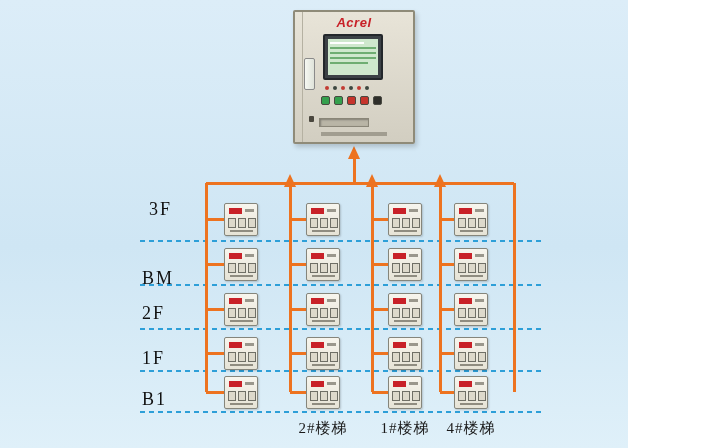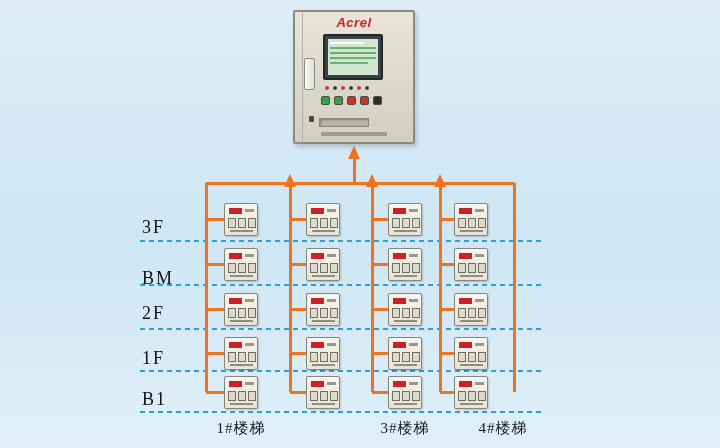--- a/index.html
+++ b/index.html
@@ -1,17 +1,17 @@
 <!DOCTYPE html>
 <html style="--bus: #ed7320; --floorline: #2d9fd8; --brandred: #c82128;"><head>
 <meta charset="utf-8">
 <style>
   html,body{margin:0;padding:0;background:#fff;}
   .stage{
-    position:relative;width:720px;height:448px;overflow:hidden;
+    position:relative;width:628px;height:448px;overflow:hidden;
     background:linear-gradient(180deg,#dcedf8 0%,#cfe6f4 55%,#dff0f9 100%);
     font-family:"Liberation Serif",serif;
   }
   
   .wiring{position:absolute;left:0;top:0;z-index:1;}
   .wiring .lines{stroke:var(--bus,#ed7320);stroke-width:3;fill:none;shape-rendering:crispEdges;}
   .wiring .arrows{fill:var(--bus,#ed7320);}
   
   .floor-line{
     position:absolute;left:140px;width:405px;height:2px;z-index:0;
@@ -140,33 +140,33 @@
       <i class="g"></i>
         <i class="g"></i>
         <i class="r"></i>
         <i class="r"></i>
         <i class="k"></i>
     </div>
     <span class="pslot"></span>
     <span class="nameplate"></span>
   </div>
 
-<div class="floor-label" style="top: 217px;">3F</div>
+<div class="floor-label" style="top: 199px; margin-left: 7px;">3F</div>
     <div class="floor-line" style="top: 240px;"></div>
     <div class="floor-label" style="top: 268px;">BM</div>
     <div class="floor-line" style="top: 284px;"></div>
     <div class="floor-label" style="top: 303px;">2F</div>
     <div class="floor-line" style="top: 328px;"></div>
     <div class="floor-label" style="top: 348px;">1F</div>
     <div class="floor-line" style="top: 370px;"></div>
     <div class="floor-label" style="top: 389px;">B1</div>
     <div class="floor-line" style="top: 411px;"></div>
-    <div class="stair-label" style="left: 196px; top: 419px;">1#楼梯</div>
-    <div class="stair-label" style="left: 360px; top: 419px;">3#楼梯</div>
-    <div class="stair-label" style="left: 426px; top: 419px; margin-left: 32px;">4#楼梯</div>
+    <div class="stair-label" style="left: 278px; top: 419px;">2#楼梯</div>
+    <div class="stair-label" style="left: 360px; top: 419px;">1#楼梯</div>
+    <div class="stair-label" style="left: 426px; top: 419px;">4#楼梯</div>
     <div class="device" style="left: 224px; top: 203px;">
       <span class="tag"></span>
       <span class="tline"></span>
       <span class="terms">
         <i></i>
         <i></i>
         <i></i>
       </span>
       <span class="slot2"></span>
     </div>

